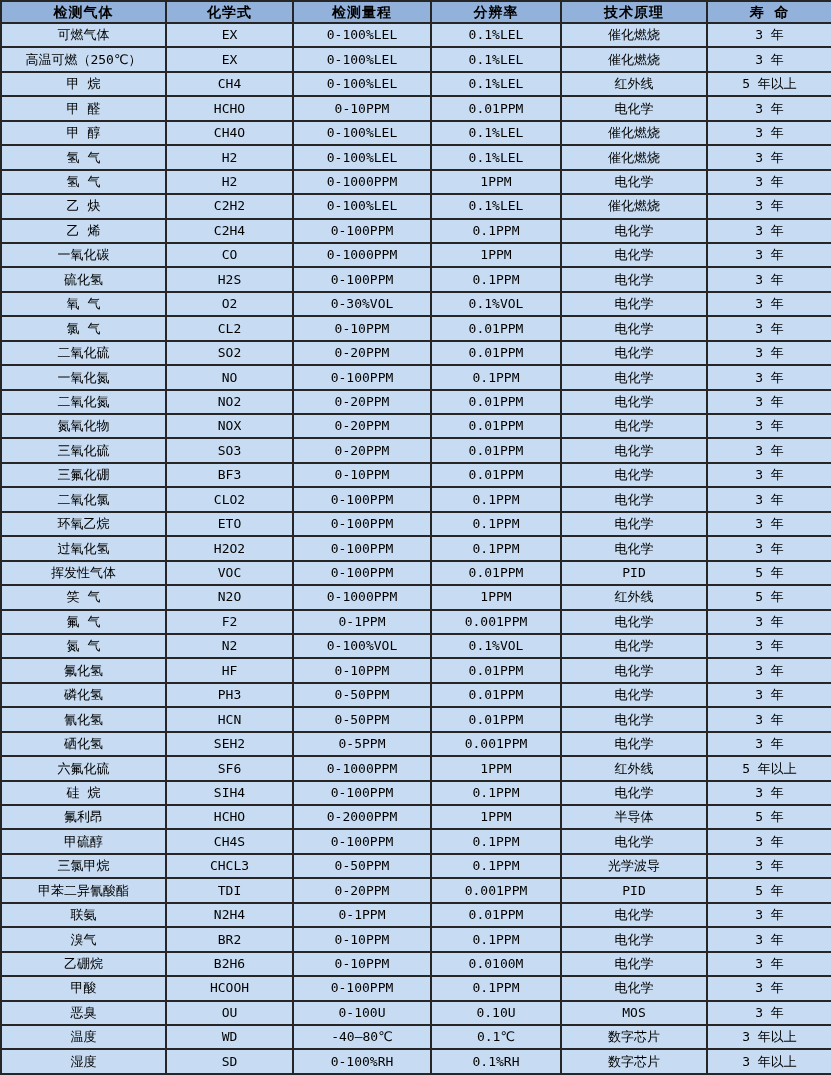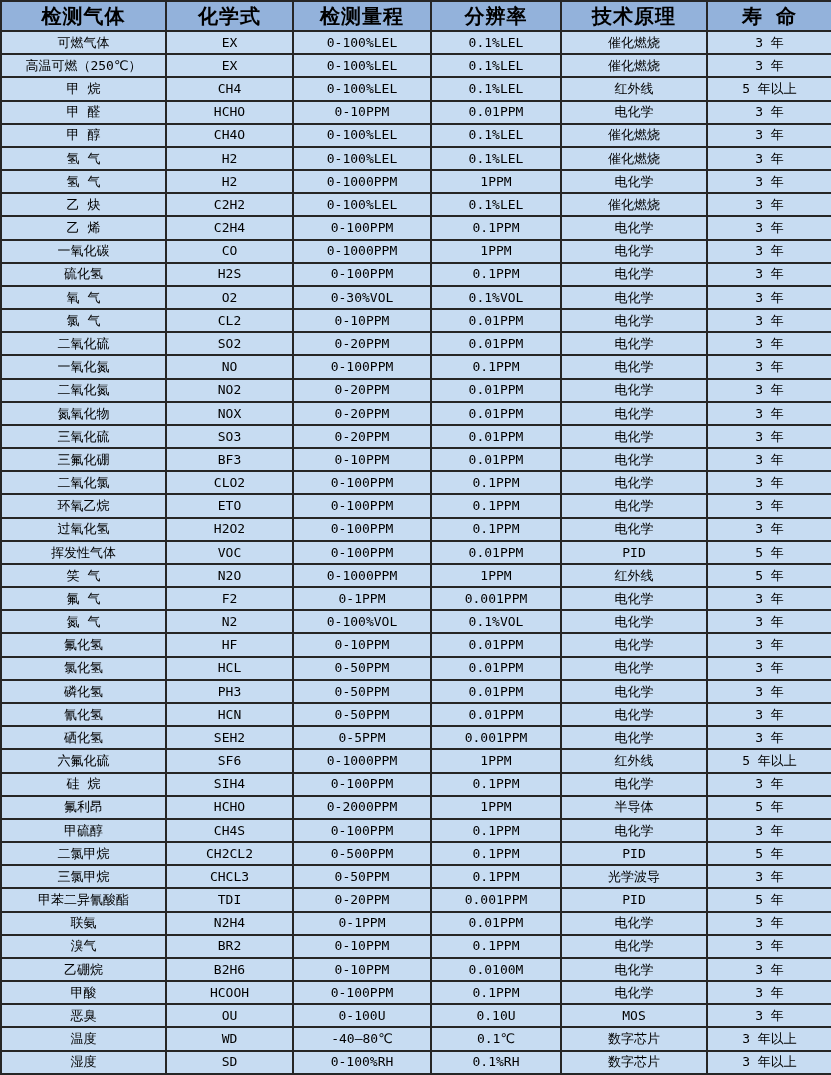--- a/index.html
+++ b/index.html
@@ -24,23 +24,23 @@
     border: 2px solid var(--border-color);
     text-align: center;
     vertical-align: middle;
     padding: 0 2px;
     line-height: 1.05;
     overflow: hidden;
     white-space: nowrap;
   }
   table.gas-table th {
     background: var(--header-bg);
-    font-size: 20px;
+    font-size: 14px;
     font-weight: bold;
-    height: 30px;
+    height: 22px;
     letter-spacing: 1px;
   }
   table.gas-table td {
     background: var(--row-bg);
     font-size: 13px;
     font-weight: normal;
   }
   col.c1 { width: 165px; }
   col.c2 { width: 127px; }
   col.c3 { width: 138px; }
@@ -281,28 +281,20 @@
       </tr>
       <tr>
         <td>氟化氢</td>
         <td>HF</td>
         <td>0-10PPM</td>
         <td>0.01PPM</td>
         <td>电化学</td>
         <td>3 年</td>
       </tr>
       <tr>
-        <td>氯化氢</td>
-        <td>HCL</td>
-        <td>0-50PPM</td>
-        <td>0.01PPM</td>
-        <td>电化学</td>
-        <td>3 年</td>
-      </tr>
-      <tr>
         <td>磷化氢</td>
         <td>PH3</td>
         <td>0-50PPM</td>
         <td>0.01PPM</td>
         <td>电化学</td>
         <td>3 年</td>
       </tr>
       <tr>
         <td>氰化氢</td>
         <td>HCN</td>
@@ -345,28 +337,20 @@
       </tr>
       <tr>
         <td>甲硫醇</td>
         <td>CH4S</td>
         <td>0-100PPM</td>
         <td>0.1PPM</td>
         <td>电化学</td>
         <td>3 年</td>
       </tr>
       <tr>
-        <td>二氯甲烷</td>
-        <td>CH2CL2</td>
-        <td>0-500PPM</td>
-        <td>0.1PPM</td>
-        <td>PID</td>
-        <td>5 年</td>
-      </tr>
-      <tr>
         <td>三氯甲烷</td>
         <td>CHCL3</td>
         <td>0-50PPM</td>
         <td>0.1PPM</td>
         <td>光学波导</td>
         <td>3 年</td>
       </tr>
       <tr>
         <td>甲苯二异氰酸酯</td>
         <td>TDI</td>

